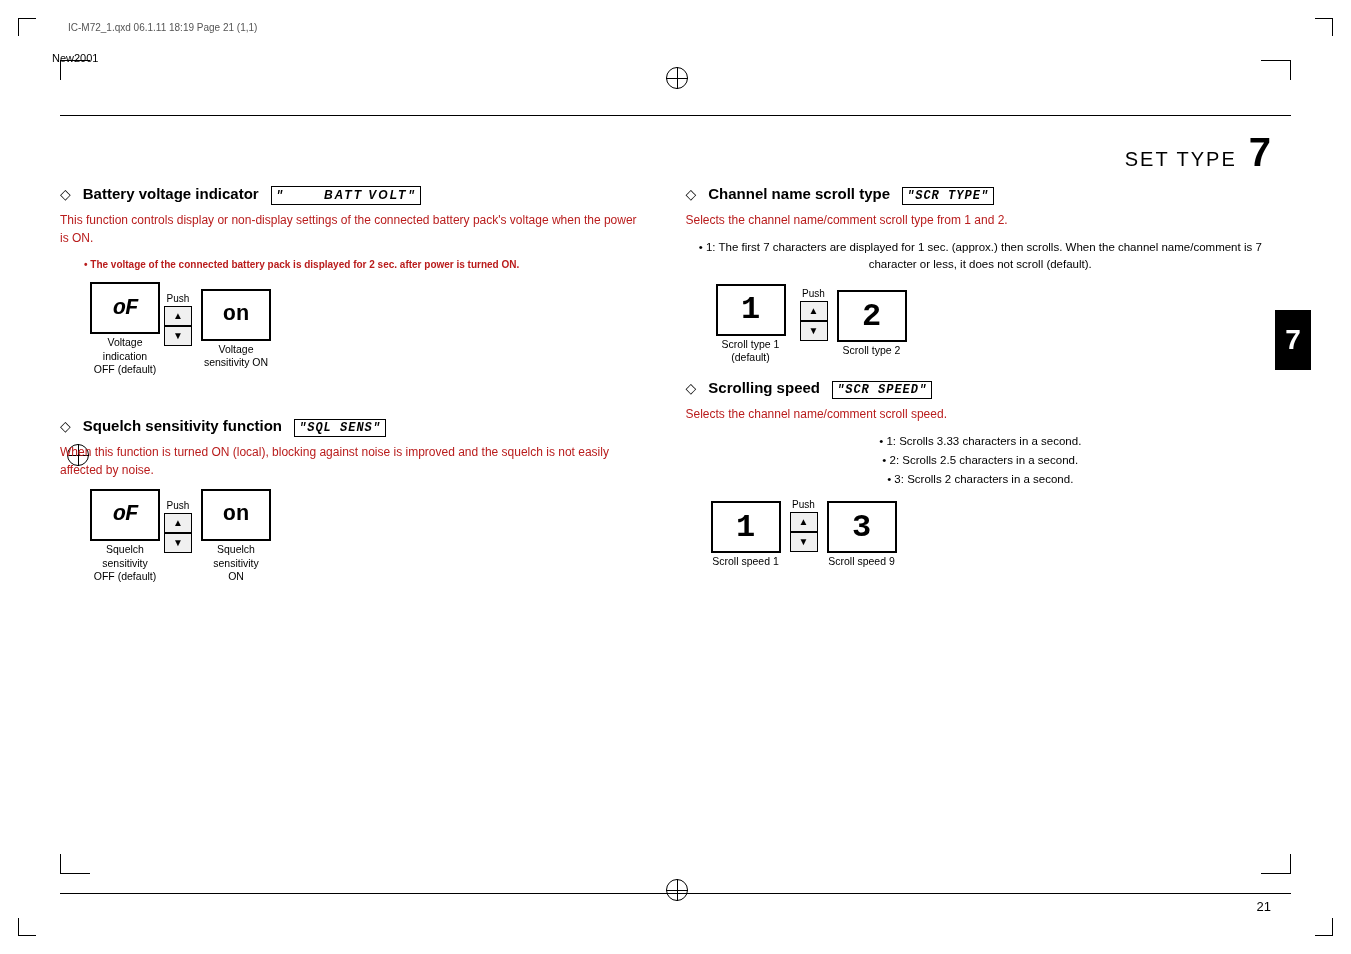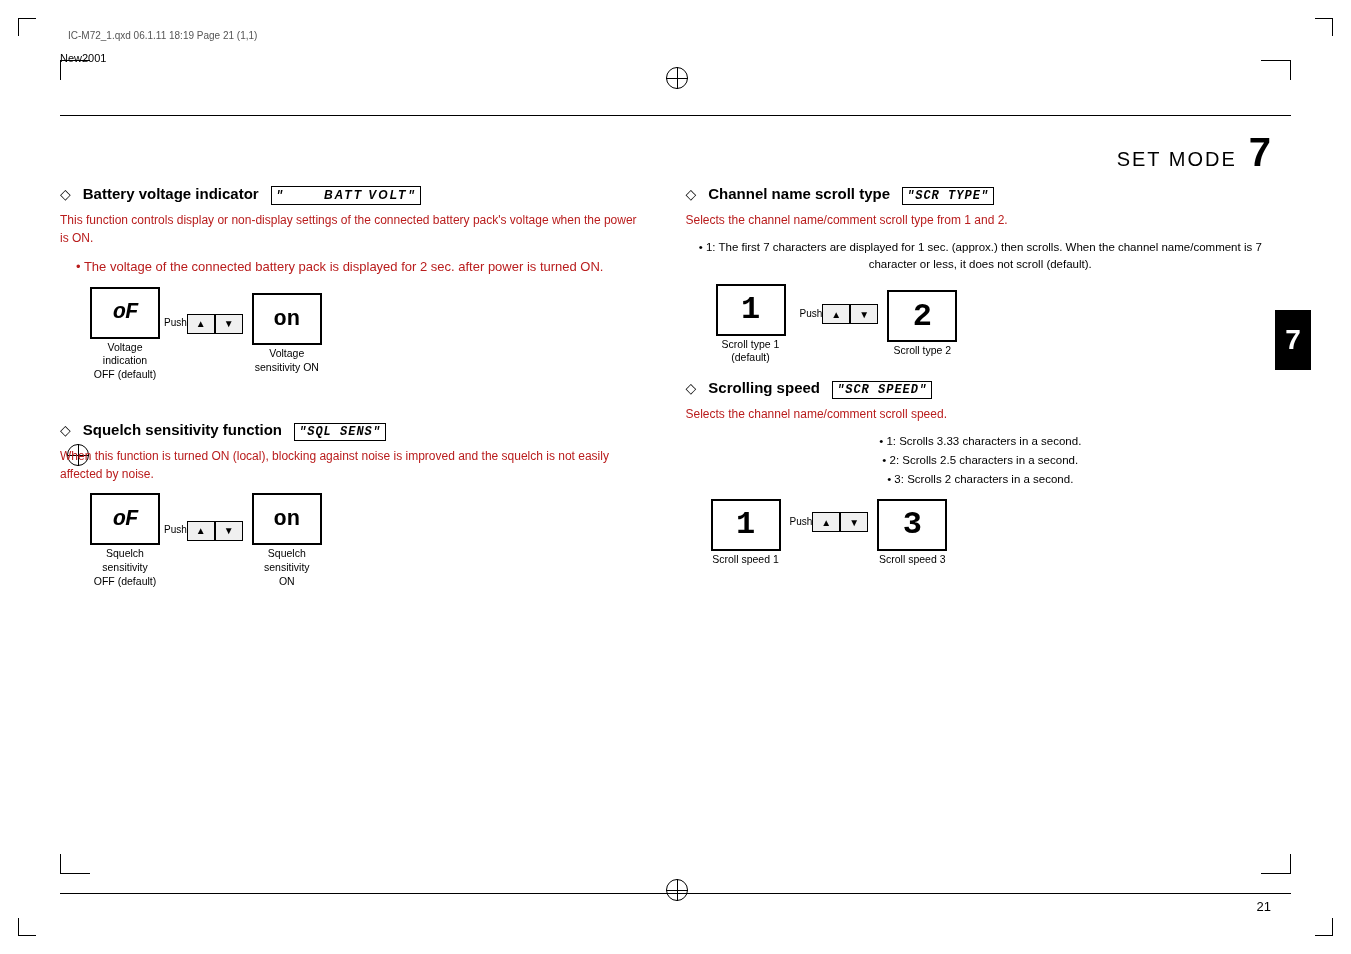--- a/index.html
+++ b/index.html
@@ -28,26 +28,25 @@
     .corner-mark.tl { top: 18px; left: 18px; border-top: 1.5px solid #000; border-left: 1.5px solid #000; }
     .corner-mark.tr { top: 18px; right: 18px; border-top: 1.5px solid #000; border-right: 1.5px solid #000; }
     .corner-mark.bl { bottom: 18px; left: 18px; border-bottom: 1.5px solid #000; border-left: 1.5px solid #000; }
     .corner-mark.br { bottom: 18px; right: 18px; border-bottom: 1.5px solid #000; border-right: 1.5px solid #000; }
     .file-info {
       font-size: 10px;
       color: #555;
       position: absolute;
       top: 0;
       left: 0;
-      margin-top: 8px;
     }
     .new2001-label {
       position: absolute;
       top: 52px;
-      left: 60px;
+      left: 52px;
       font-size: 11px;
       color: #000;
     }
 
     
     .crosshair {
       position: absolute;
       width: 20px;
       height: 20px;
     }
@@ -345,21 +344,21 @@
     }
 
     .disp-and-label {
       display: flex;
       flex-direction: column;
       align-items: center;
     }
 
     .push-arrows {
       display: flex;
-      flex-direction: row;
+      flex-direction: column;
       align-items: center;
     }
     .push-text {
       font-size: 10px;
       margin-bottom: 2px;
     }
 
     
     .seg-of { font-style: italic; }
     .seg-1 { font-size: 32px; }
@@ -390,21 +389,21 @@
   <div class="new2001-label">New2001</div>
 
   <div class="ch-wrap" style="position:absolute;top:68px;left:667px;">
     <div class="crosshair-circle"></div>
     <div class="crosshair" style="position:absolute;top:0;left:0;width:20px;height:20px;"></div>
   </div>
 
   <div class="top-line"></div>
 
   <div class="set-mode-header">
-    <span class="set-mode-text">SET MODE</span>
+    <span class="set-mode-text">SET TYPE</span>
     <span class="set-mode-number">7</span>
   </div>
 
   <div class="side-tab">
     <span class="side-tab-number">7</span>
   </div>
 
   <div class="ch-wrap" style="position:absolute;top:445px;left:68px;">
     <div class="crosshair-circle"></div>
     <div class="crosshair" style="position:absolute;top:0;left:0;width:20px;height:20px;"></div>
@@ -415,21 +414,21 @@
 
       <div class="col-left">
 
         <div>
           <div class="section-heading">
             <span class="diamond-icon">◇</span>
             <span class="section-title">Battery voltage indicator</span>
             <span class="section-code" style="font-size:12px;letter-spacing:1px;font-style:italic;">"<span style="letter-spacing:2px;font-family:Liberation Sans, sans-serif;margin-left:40px;">BATT VOLT</span>"</span>
           </div>
           <div class="section-body">This function controls display or non-display settings of the connected battery pack's voltage when the power is ON.</div>
-          <div class="section-body" style="margin-left:16px;font-size:13px;">• The voltage of the connected battery pack is displayed for 2 sec. after power is turned ON.</div>
+          <div class="section-body" style="margin-left:24px;font-size:10px;font-weight:bold;">• The voltage of the connected battery pack is displayed for 2 sec. after power is turned ON.</div>
 
           <div class="display-row" style="margin-left:30px;">
             <div class="disp-and-label">
               <div class="lcd-box">
                 <span class="lcd-of seg-of">oF</span>
               </div>
               <div class="display-number" style="width:70px;">Voltage indication<br>OFF (default)</div>
             </div>
             <div class="push-arrows" style="margin-bottom:20px;">
               <span class="push-text">Push</span>
@@ -533,21 +532,21 @@
             </div>
             <div class="push-arrows" style="margin-bottom:20px;">
               <span class="push-text">Push</span>
               <div class="arrow-btn">▲</div>
               <div class="arrow-btn">▼</div>
             </div>
             <div class="disp-and-label">
               <div class="lcd-box">
                 <span class="seg-3" style="font-size:32px;font-weight:bold;font-family:'Courier New',monospace;">3</span>
               </div>
-              <div class="display-number" style="width:80px;">Scroll speed 3</div>
+              <div class="display-number" style="width:80px;">Scroll speed 9</div>
             </div>
           </div>
         </div>
 
       </div>
 
     </div>
   </div>
 
   <div class="ch-wrap" style="position:absolute;bottom:74px;left:667px;">

